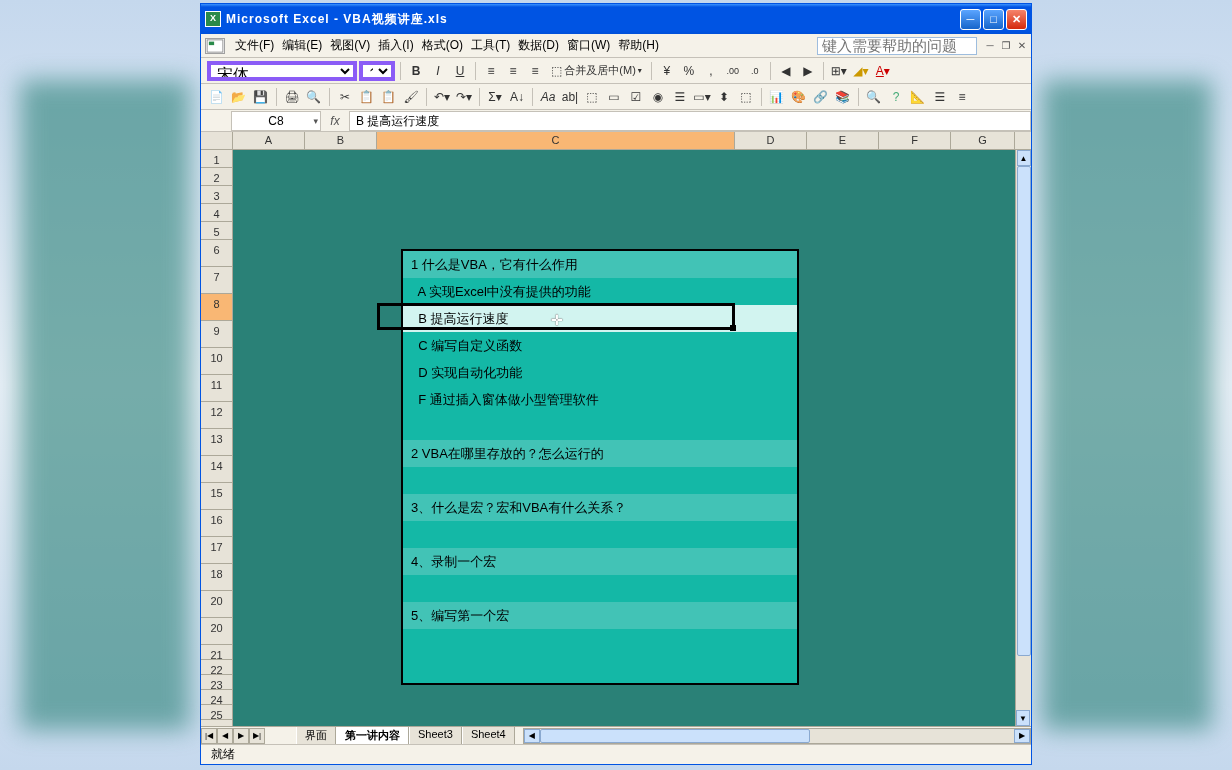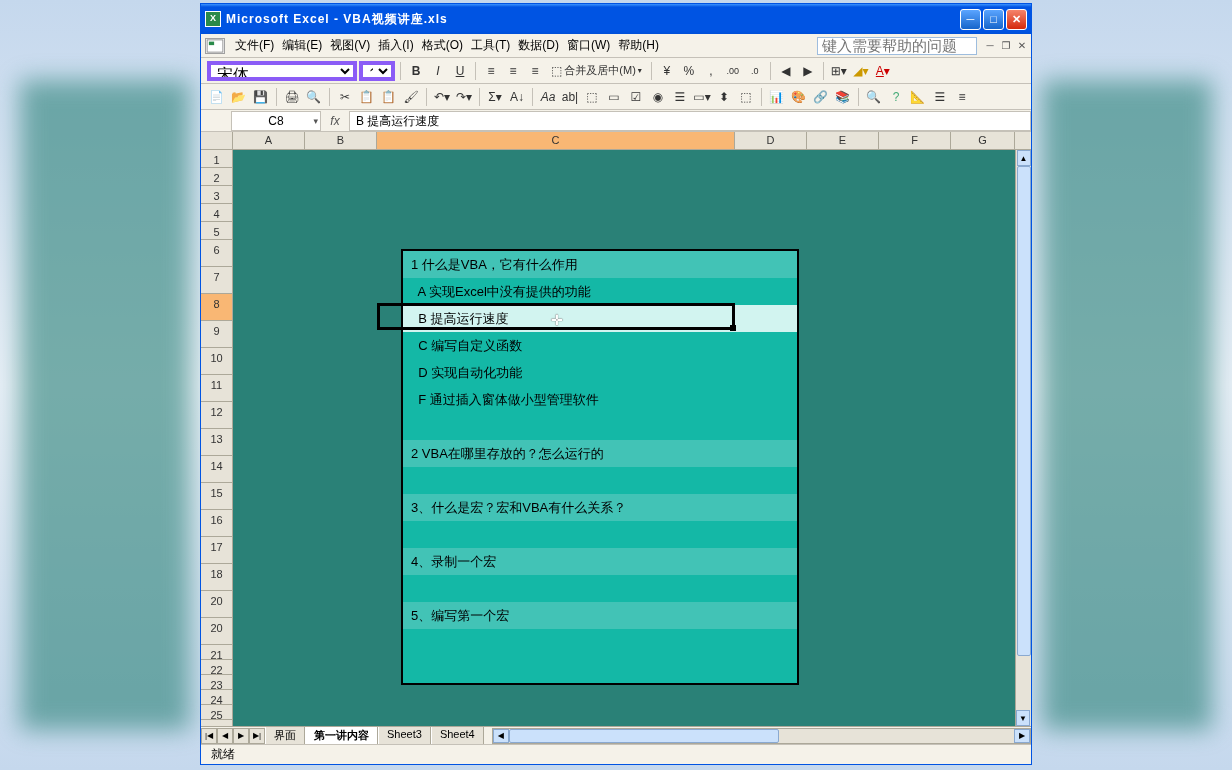--- a/index.html
+++ b/index.html
@@ -275,21 +275,21 @@
       <div class="vscroll-thumb"></div>
       <div class="vscroll-btn" style="position:absolute;bottom:0;">▼</div>
     </div>
     <div class="sheet-tabs">
       <div class="tab-nav">
         <div class="tab-nav-btn">|◀</div>
         <div class="tab-nav-btn">◀</div>
         <div class="tab-nav-btn">▶</div>
         <div class="tab-nav-btn">▶|</div>
       </div>
-      <div id="sheettabs" style="display:flex;">
+      <div id="sheettabs" style="display:flex;margin-left:31px;">
           <div class="sheet-tab">界面</div>
           <div class="sheet-tab active">第一讲内容</div>
           <div class="sheet-tab">Sheet3</div>
           <div class="sheet-tab">Sheet4</div>
         </div>
       <div class="hscroll">
         <div class="hscroll-btn" style="left:0;">◀</div>
         <div class="hscroll-thumb"></div>
         <div class="hscroll-btn" style="right:0;">▶</div>
       </div>

